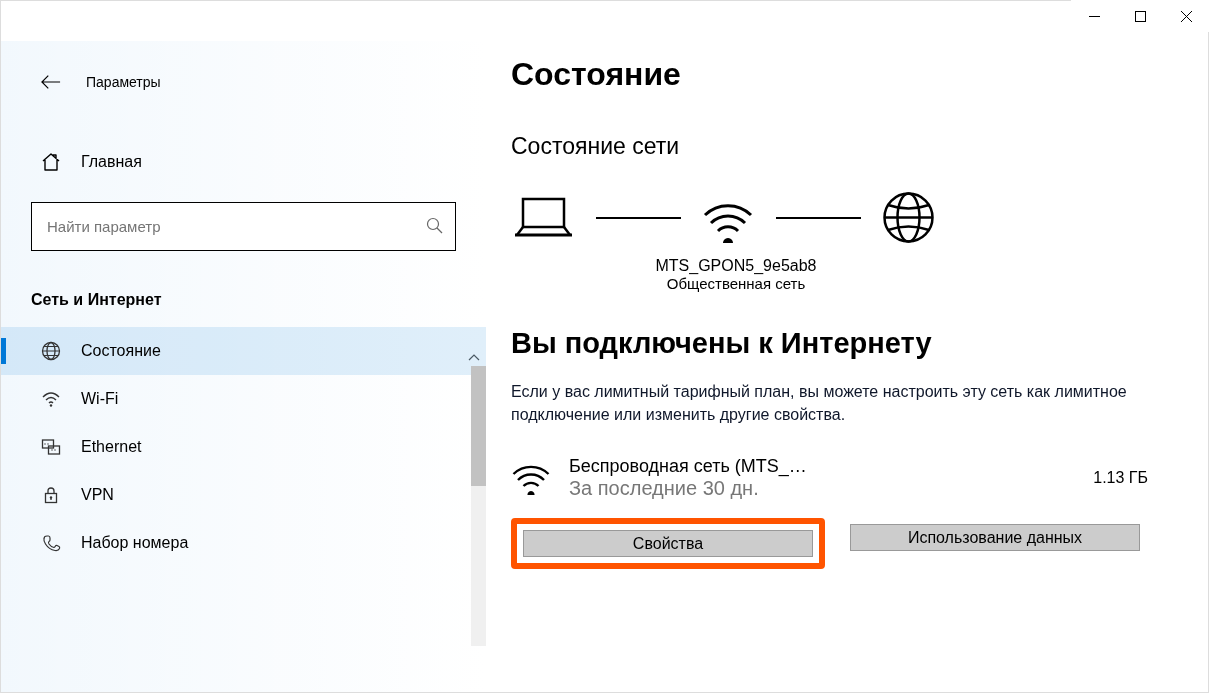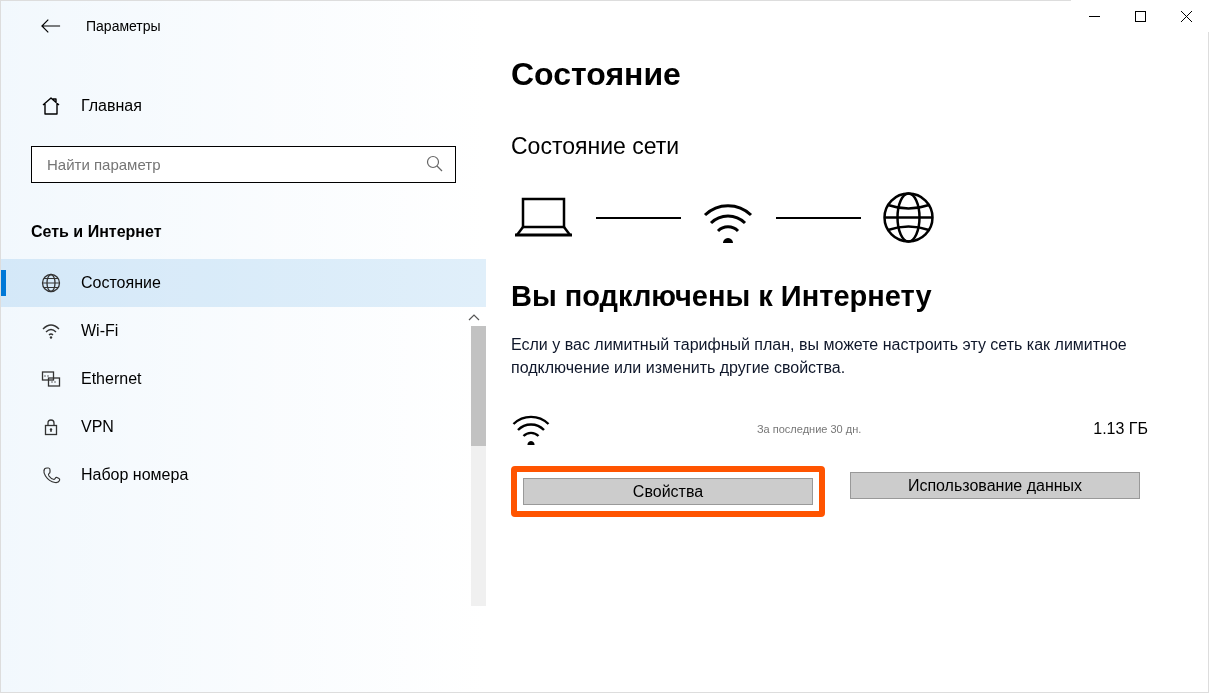--- a/index.html
+++ b/index.html
@@ -37,22 +37,23 @@
       color: #000;
     }
     .main-area {
       display: flex;
       flex: 1;
       min-height: 0;
     }
     .sidebar {
       width: 485px;
       background: linear-gradient(to right, rgba(0,120,215,0.05), rgba(0,120,215,0.02) 60%, #fff);
-      padding-top: 0;
+      padding-top: 16px;
       position: relative;
+      margin-top: 40px;
     }
     .sidebar-top {
       display: flex;
       align-items: center;
       padding: 15px 0 20px 40px;
       gap: 25px;
     }
     .back-arrow {
       width: 20px;
       height: 20px;
@@ -69,21 +70,21 @@
       align-items: center;
       padding: 10px 0 10px 40px;
       gap: 20px;
       margin-top: 30px;
     }
     .home-row .icon { width: 20px; height: 20px; }
     .home-label { font-size: 16px; }
     .search-box {
       margin: 20px 30px 25px 30px;
       border: 1px solid #000;
-      height: 37px;
+      height: 49px;
       display: flex;
       align-items: center;
       padding: 0 12px 0 15px;
       background: #fff;
     }
     .search-input {
       flex: 1;
       border: none;
       outline: none;
       font-family: inherit;
@@ -203,23 +204,22 @@
       margin-top: 30px;
       gap: 18px;
     }
     .network-entry-text {
       flex: 1;
     }
     .network-entry-title {
       font-size: 18px;
     }
     .network-entry-sub {
-      font-size: 11px;
+      font-size: 20px;
       color: #777;
-      text-align: center;
     }
     .network-entry-usage {
       font-size: 16px;
       padding-right: 10px;
       margin-left: 26px;
     }
     .buttons-row {
       display: flex;
       gap: 25px;
       margin-top: 18px;
@@ -394,34 +394,39 @@
           <svg width="55" height="55" viewBox="0 0 55 55">
               <circle cx="27.5" cy="27.5" r="24" fill="none" stroke="#000" stroke-width="2.5"></circle>
               <ellipse cx="27.5" cy="27.5" rx="11" ry="24" fill="none" stroke="#000" stroke-width="2.5"></ellipse>
               <path d="M3.5 27.5 H51.5" stroke="#000" stroke-width="2.5"></path>
               <path d="M7 15 Q27.5 22 48 15" stroke="#000" stroke-width="2.5" fill="none"></path>
               <path d="M7 40 Q27.5 33 48 40" stroke="#000" stroke-width="2.5" fill="none"></path>
             </svg>
         </span>
       </div>
 
+      <div class="diagram-caption">
+        <div>MTS_GPON5_9e5ab8</div>
+        <div class="sub">Общественная сеть</div>
+      </div>
 
       <h2 class="status-heading">Вы подключены к Интернету</h2>
       <p class="status-desc">Если у вас лимитный тарифный план, вы можете настроить эту сеть как лимитное подключение или изменить другие свойства.</p>
 
       <div class="network-entry">
         <span>
           <svg width="40" height="36" viewBox="0 0 40 36">
               <path d="M20 32 A3.5 3.5 0 1 0 20.01 32" fill="#000"></path>
               <path d="M12.5 27 A10.5 10.5 0 0 1 27.5 27" stroke="#000" stroke-width="2.4" fill="none"></path>
               <path d="M7 21 A18 18 0 0 1 33 21" stroke="#000" stroke-width="2.4" fill="none"></path>
               <path d="M2.5 15 A25 25 0 0 1 37.5 15" stroke="#000" stroke-width="2.4" fill="none"></path>
             </svg>
         </span>
         <div class="network-entry-text">
+          <div class="network-entry-title">Беспроводная сеть (MTS_…</div>
           <div class="network-entry-sub">За последние 30 дн.</div>
         </div>
         <div class="network-entry-usage">1.13 ГБ</div>
       </div>
 
       <div class="buttons-row">
         <div class="highlight-box">
           <button class="btn">Свойства</button>
         </div>
         <button class="btn secondary-btn">Использование данных</button>

